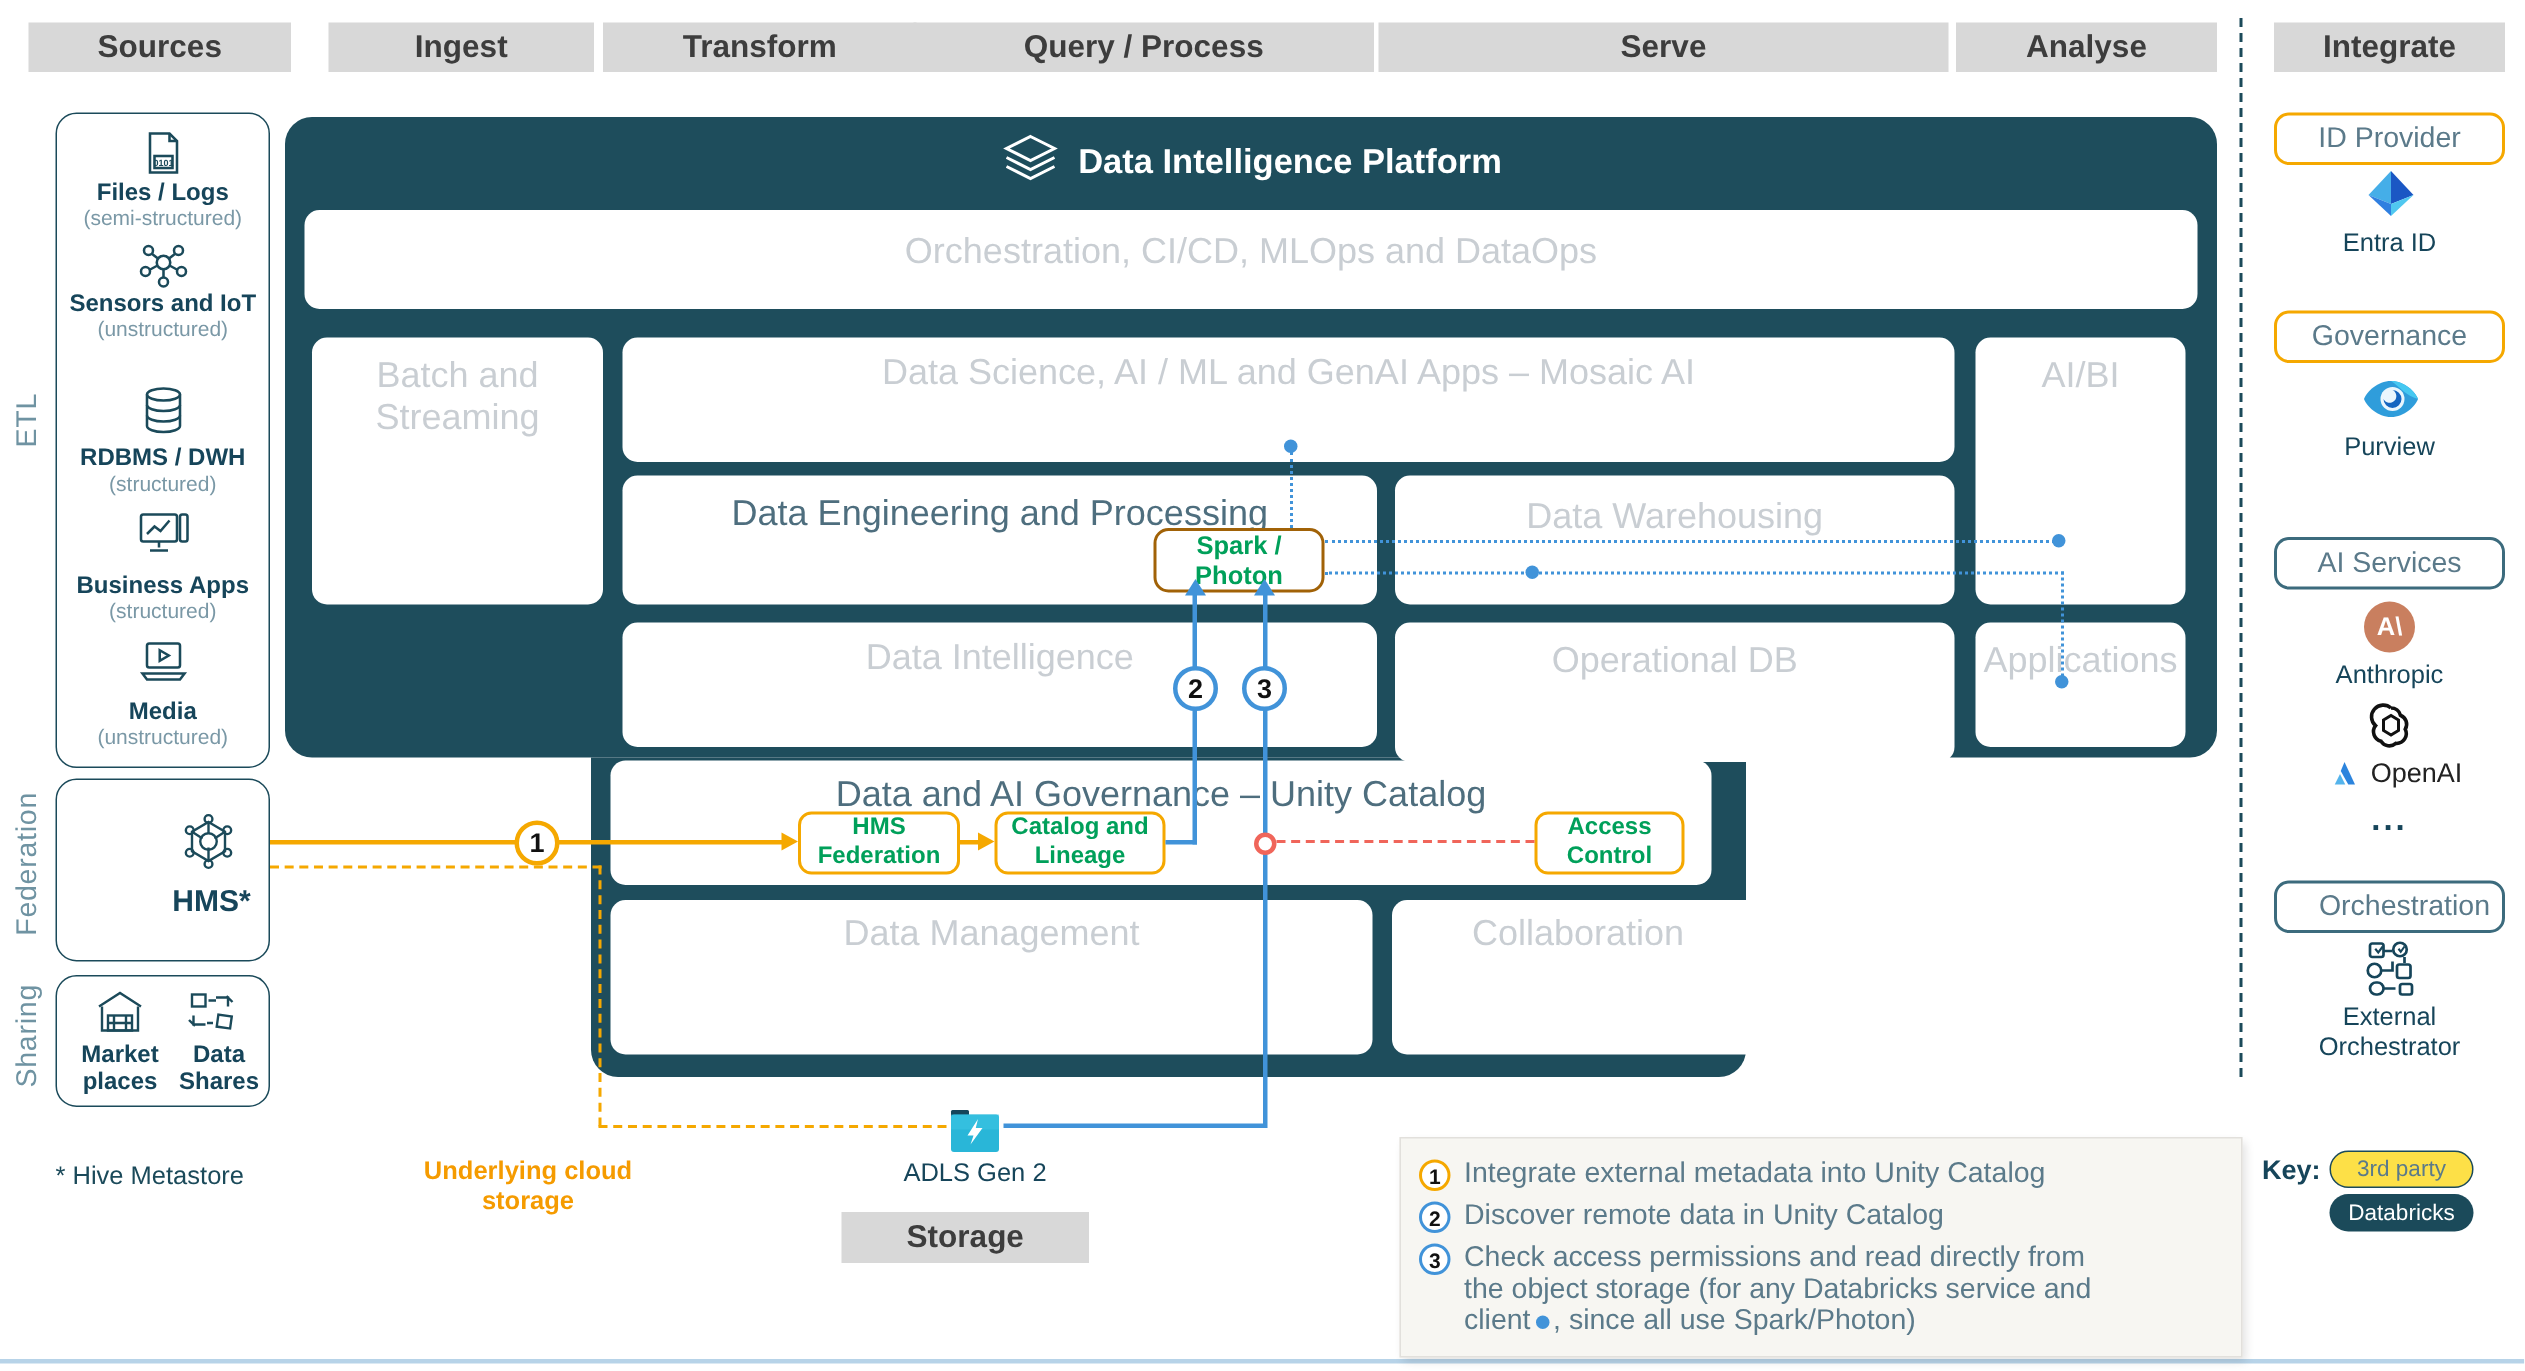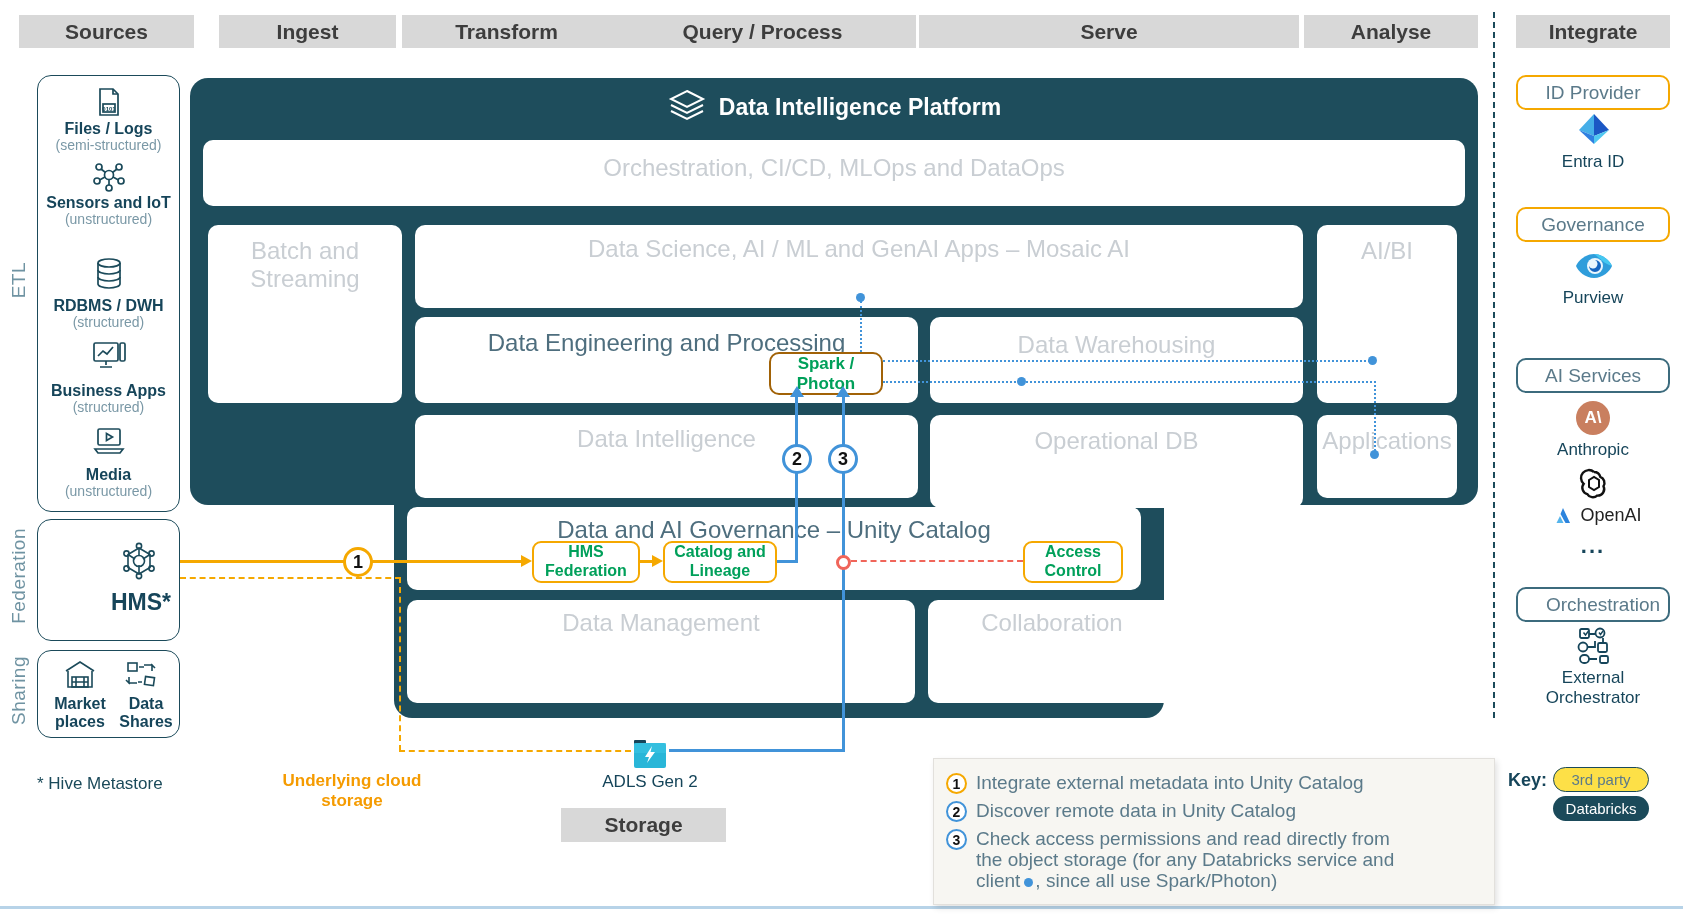--- a/index.html
+++ b/index.html
@@ -130,21 +130,21 @@
         <path d="M21 8 V16 M10 14.5 L17 19 M32 14.5 L25 19 M21 34 V25"></path>
         <circle cx="21" cy="21" r="5.5"></circle>
         <circle cx="21" cy="6" r="2.6"></circle>
           <circle cx="33.5" cy="13.5" r="2.6"></circle>
           <circle cx="33.5" cy="28.5" r="2.6"></circle>
         <circle cx="21" cy="36" r="2.6"></circle>
           <circle cx="8.5" cy="28.5" r="2.6"></circle>
           <circle cx="8.5" cy="13.5" r="2.6"></circle>
       </svg>
     </div>
-    <div class="srcname abs" style="left:68px;top:70px;width:70px;font-size:23px;">HMS*</div>
+    <div class="srcname abs" style="left:68px;top:70px;width:70px;font-size:20px;">HMS*</div>
   </div>
 
   <div class="srcbox" style="top:650px;height:88px;">
     <div class="abs" style="left:22px;top:6px;">
       <svg width="40" height="36" viewBox="0 0 40 36" fill="none" stroke="#1b4a5a" stroke-width="1.6">
         <path d="M6 14 L20 5 L34 14"></path>
         <path d="M8 14 v16 h24 v-16"></path>
         <rect x="12" y="20" width="16" height="10"></rect>
         <path d="M12 25 h16 M16 20 v10 M24 20 v10"></path>
       </svg>

